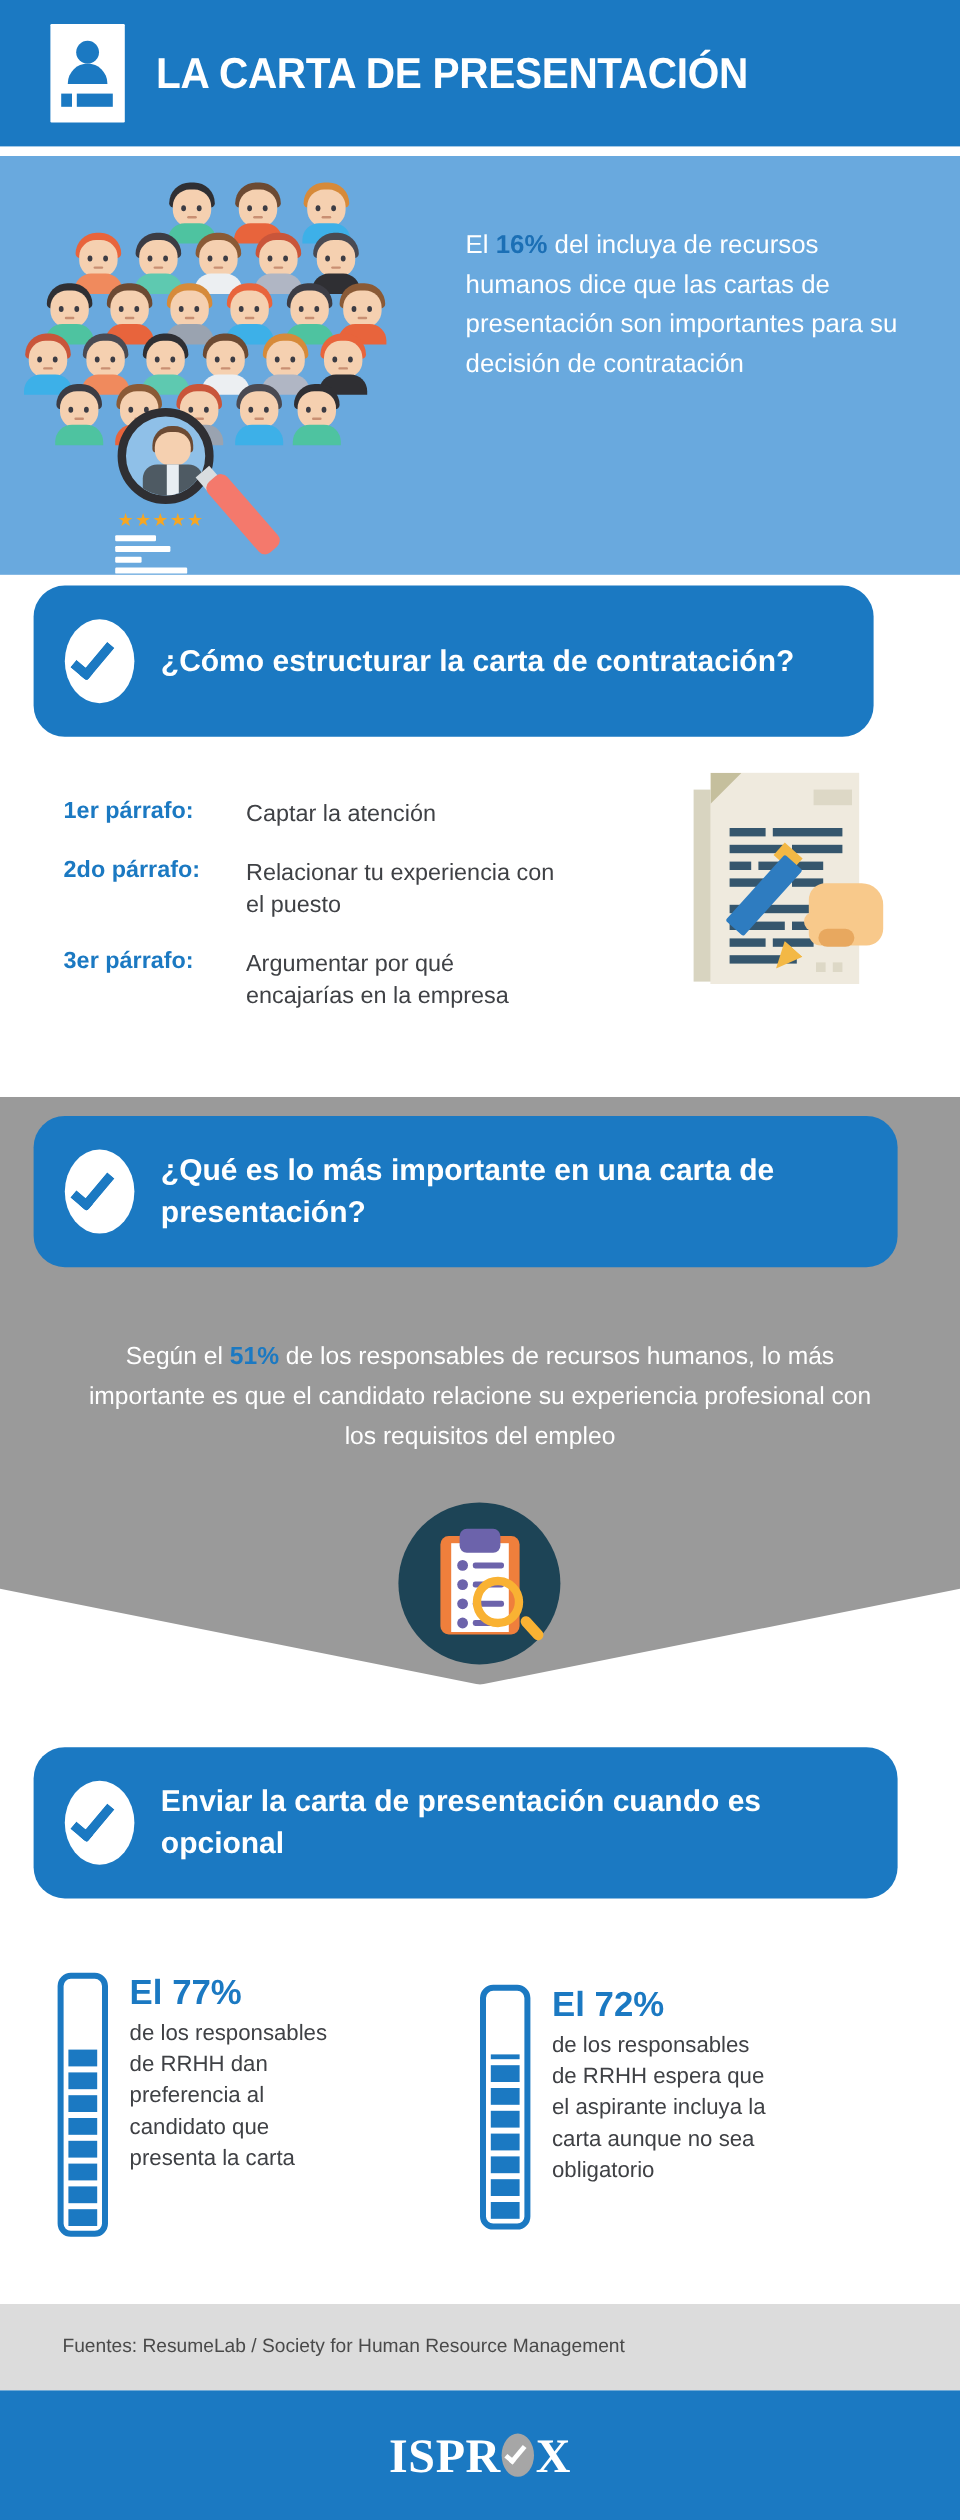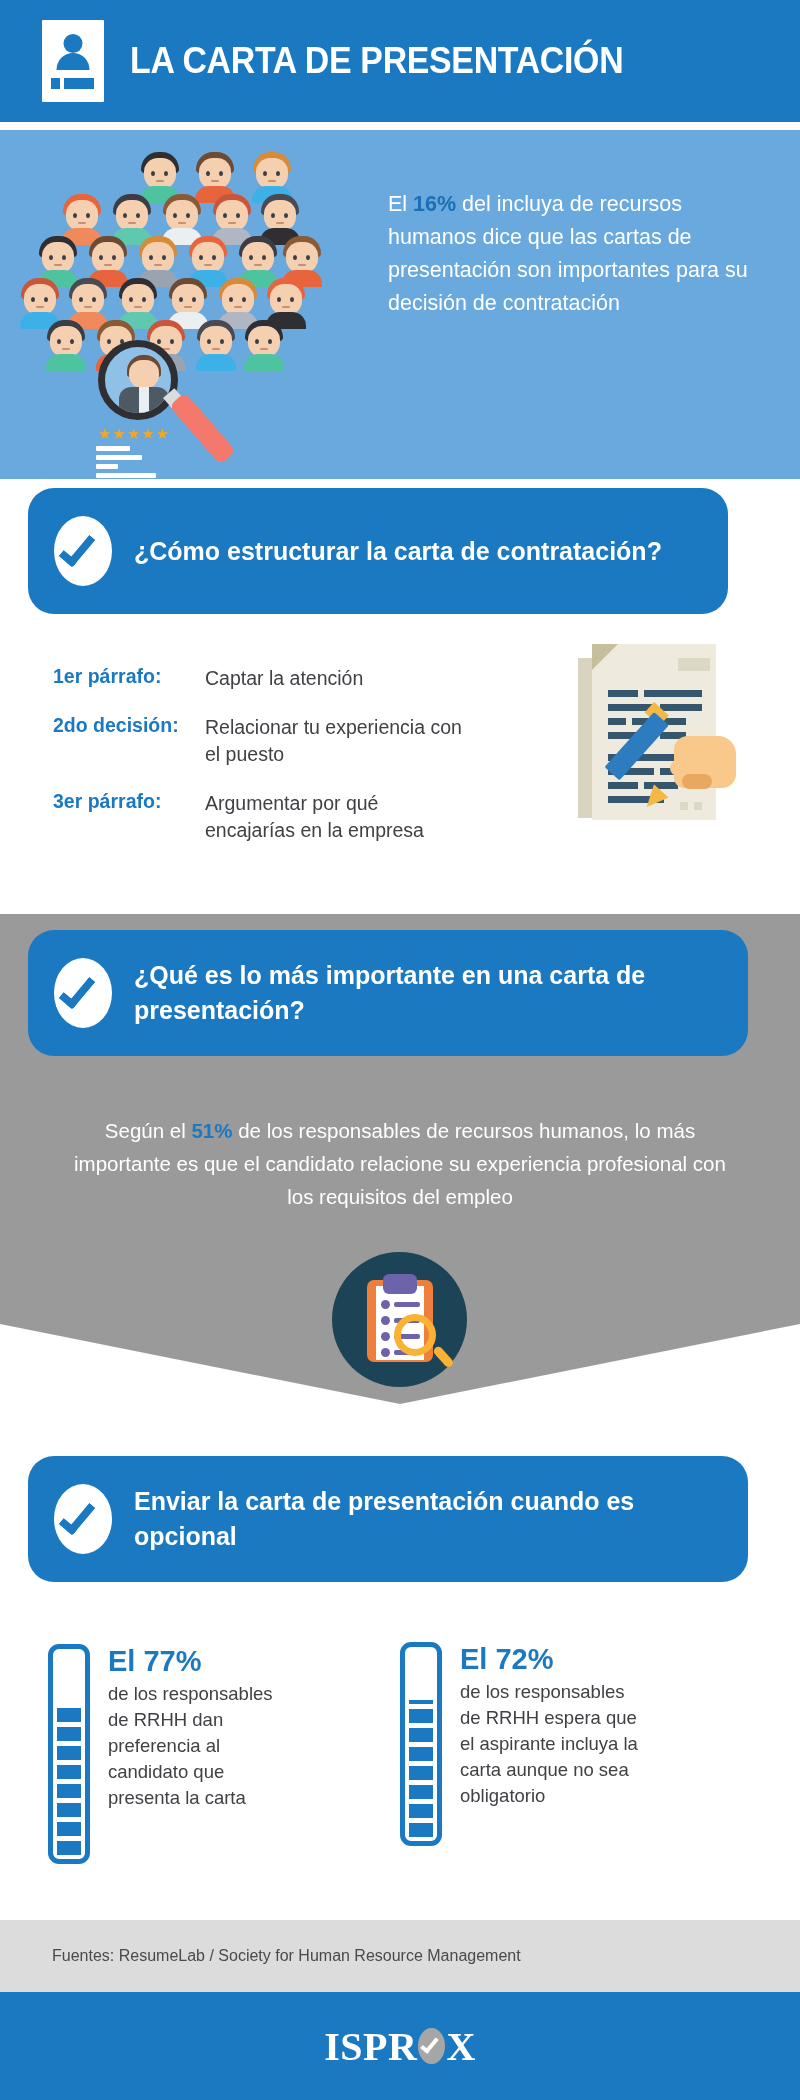--- a/index.html
+++ b/index.html
@@ -472,21 +472,21 @@
   <h2>¿Cómo estructurar la carta de contratación?</h2>
 </div>
 
 <div class="sec2">
   <div class="plist">
     <div class="prow">
       <div class="plab">1er párrafo:</div>
       <div class="pval">Captar la atención</div>
     </div>
     <div class="prow">
-      <div class="plab">2do decisión:</div>
+      <div class="plab">2do párrafo:</div>
       <div class="pval">Relacionar tu experiencia con el puesto</div>
     </div>
     <div class="prow">
       <div class="plab">3er párrafo:</div>
       <div class="pval">Argumentar por qué encajarías en la empresa</div>
     </div>
   </div>
 
   <div class="docillu">
     <div class="shadow"></div>
@@ -568,21 +568,21 @@
         <i></i>
         <i></i>
         <i></i>
       </div>
     <div class="stat-body">
       <div class="stat-pct">El 77%</div>
       <div class="stat-desc" style="width:175px;">de los responsables de RRHH dan preferencia al candidato que presenta la carta</div>
     </div>
   </div>
 
-  <div class="stat" style="left:400px; top:12px; width:340px;">
+  <div class="stat" style="left:400px; top:24px; width:340px;">
     <div class="battery" style="height:204px;" id="bat1">
         <i class="partial"></i>
         <i></i>
         <i></i>
         <i></i>
         <i></i>
         <i></i>
         <i></i>
         <i></i>
       </div>

